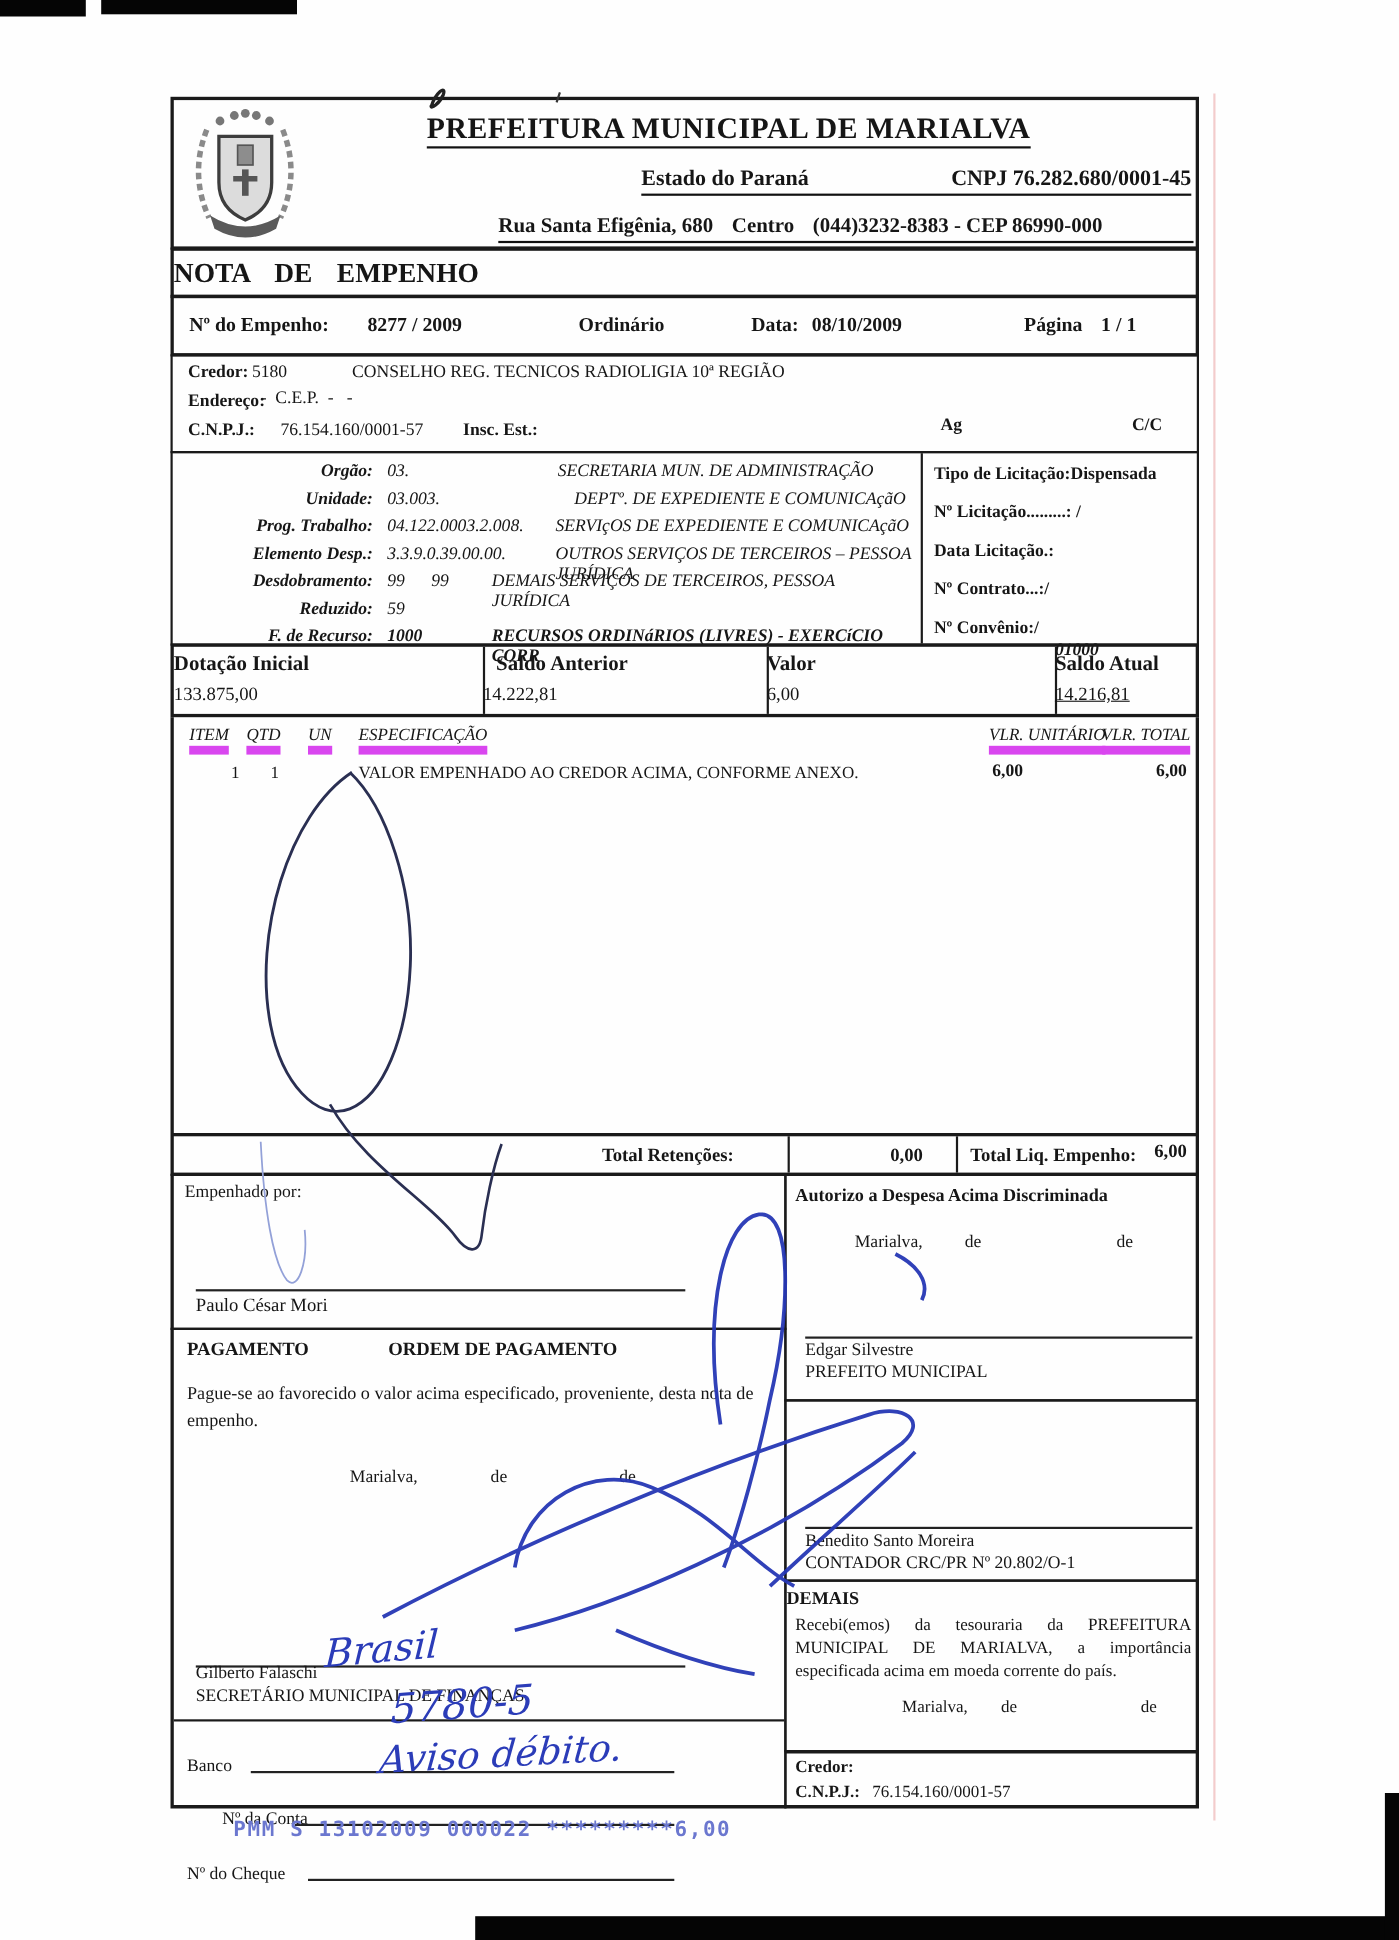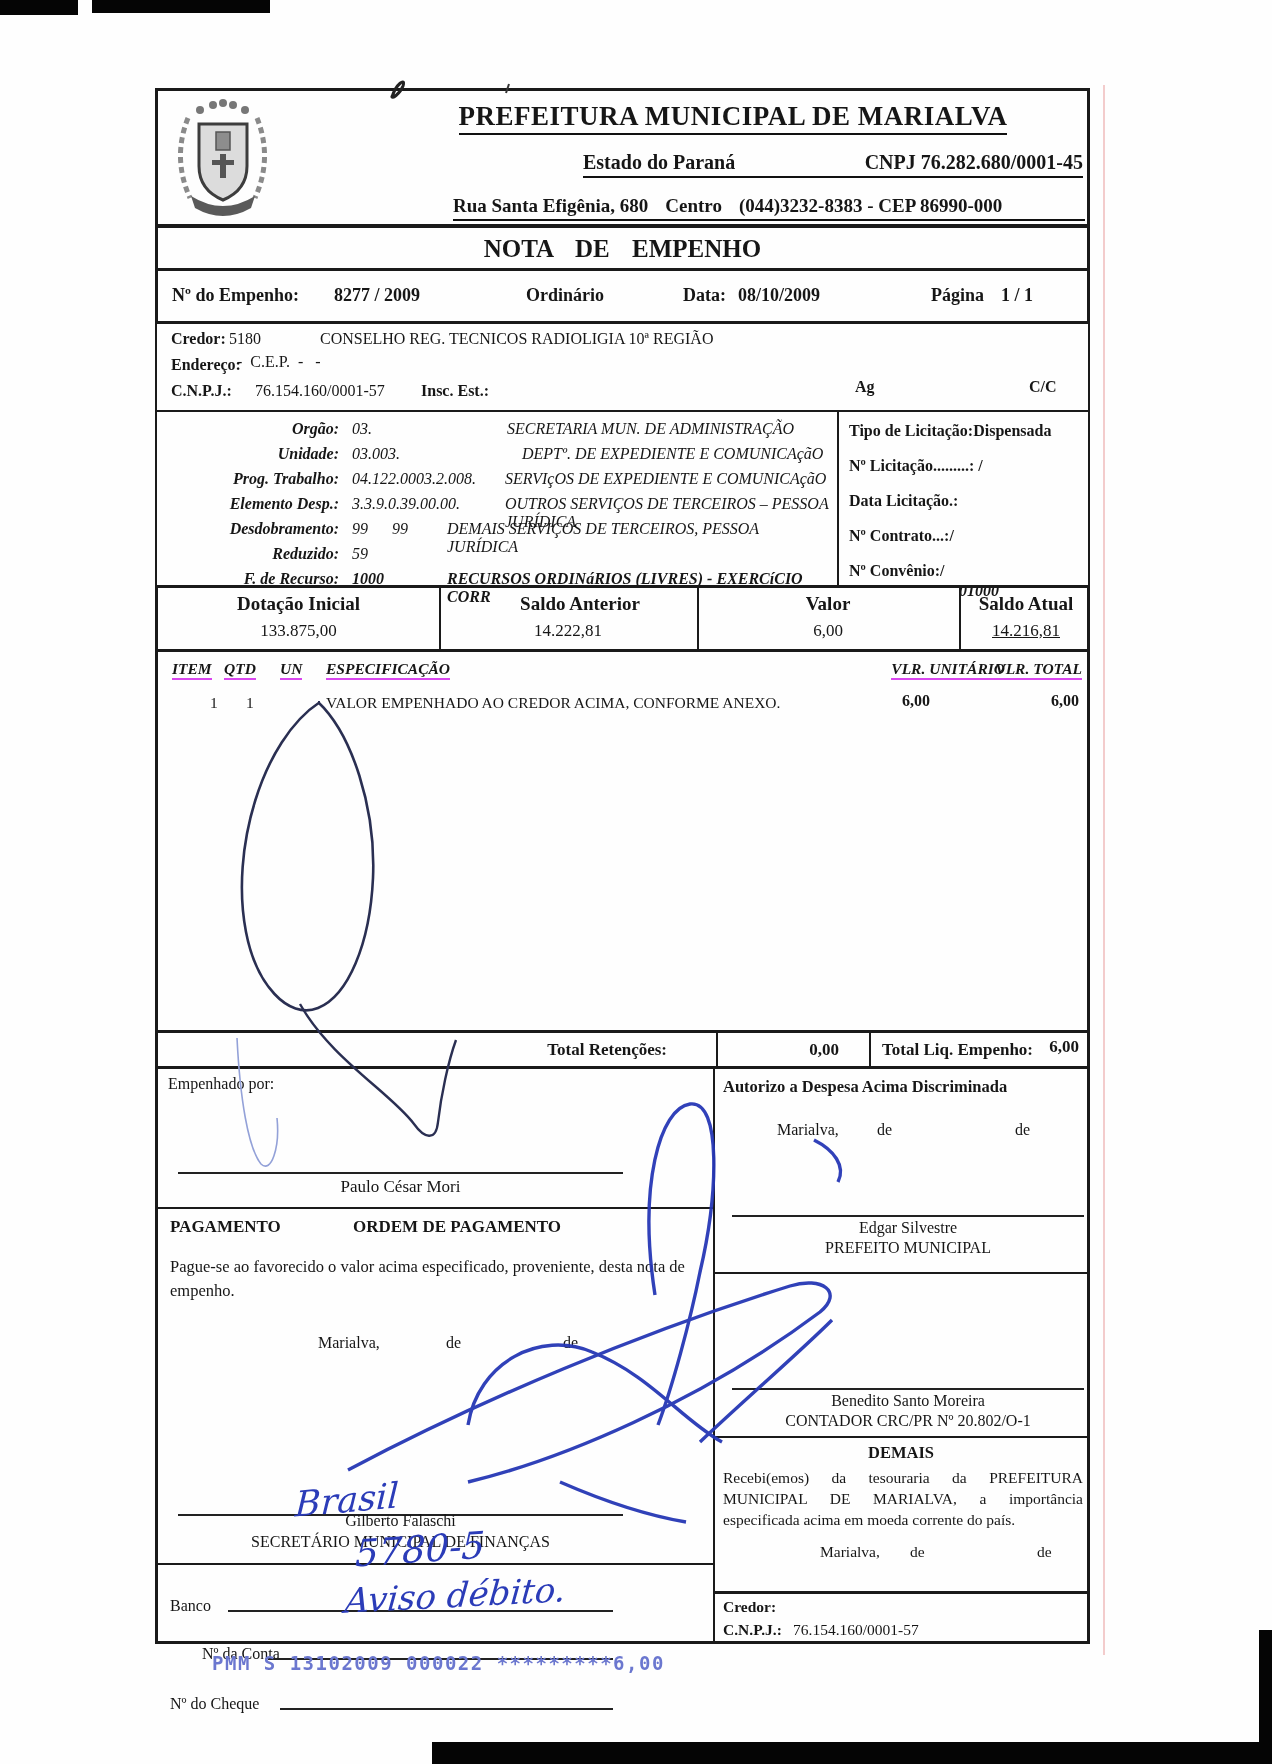--- a/index.html
+++ b/index.html
@@ -1,26 +1,26 @@
 <!DOCTYPE html>
 <html><head>
 <meta charset="utf-8">
 <style>
   html,body{margin:0;padding:0;background:#ffffff;}
   .page{position:relative;width:1272px;height:1764px;background:#fefefe;overflow:hidden;
         font-family:"Liberation Serif", serif;color:#161616;}
   .abs{position:absolute;}
   .box{position:absolute;border:2px solid #1a1a1a;box-sizing:border-box;background:transparent;}
   .b{font-weight:bold;}
-  .ctr{text-align:center;}
+  .ctr{}
   .pre{white-space:pre;}
   .sigline{position:absolute;border-bottom:2px solid #222;height:1px;}
   .hw{position:absolute;font-family:"DejaVu Serif", serif;font-style:italic;color:#2b3cb8;z-index:6;}
   .underl{border-bottom:2px solid #111;padding-bottom:2px;}
-  .ihdr{font-weight:bold;font-style:italic;border-bottom:2px solid #d946ef;}
+  .ihdr{font-weight:normal;font-style:italic;border-bottom:8px solid #d946ef;}
   svg{display:block;}
   .blackbar{position:absolute;background:#050505;}
 </style>
 </head>
 <body>
 
 <div class="page">
 
   <div class="blackbar" style="left:0;top:0;width:78px;height:15px;"></div>
   <div class="blackbar" style="left:92px;top:0;width:178px;height:13px;"></div>

